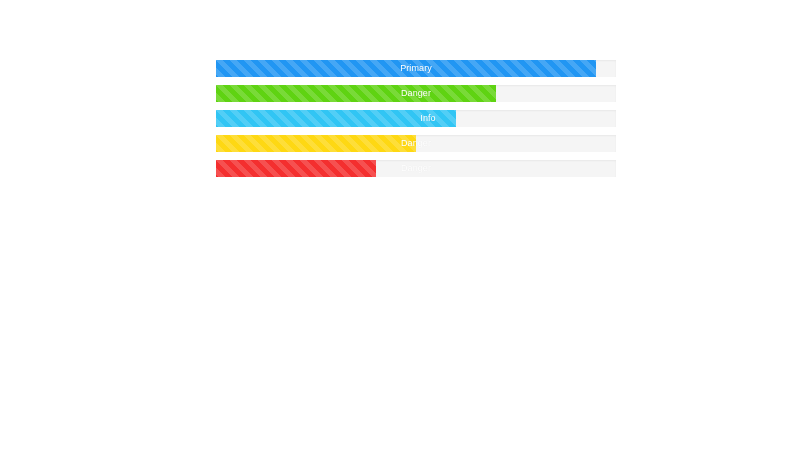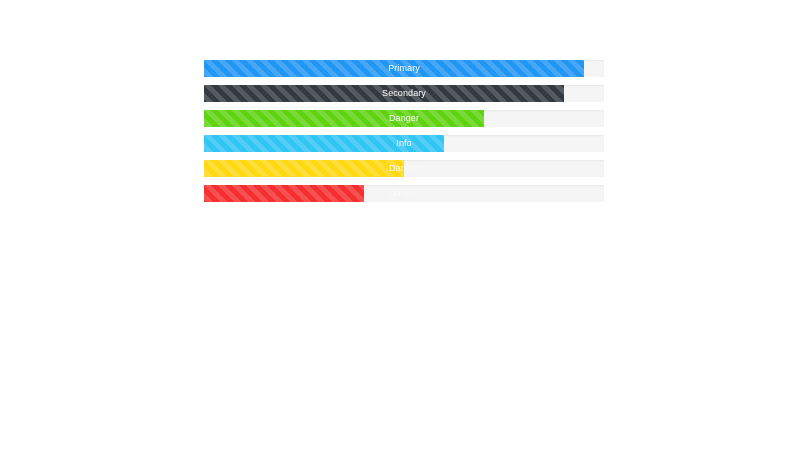--- a/index.html
+++ b/index.html
@@ -10,21 +10,21 @@
   body {
     width: 800px;
     height: 450px;
     background: #ffffff;
     font-family: "Liberation Sans", sans-serif;
     overflow: hidden;
   }
 
   #progress-demo {
     position: absolute;
-    left: 204px;
+    left: 216px;
     top: 60px;
     width: 400px;
   }
 
   .progress {
     position: relative;
     width: 400px;
     height: 17px;
     background: #f5f5f5;
     margin-bottom: 8px;
@@ -71,30 +71,26 @@
 </style>
 </head>
 <body>
 
 <div id="progress-demo">
     <div class="progress" style="background: rgb(245, 245, 245); width: 400px; height: 17px;">
       <div class="progress-bar" style="background-color: rgb(33, 150, 243); width: 95%; background-size: 14px 14px;"></div>
       <span class="progress-label" style="color: rgb(255, 255, 255); width: 400px; height: 17px; line-height: 17px;">Primary</span>
     </div>
     <div class="progress" style="background: rgb(245, 245, 245); width: 400px; height: 17px;">
-      <div class="progress-bar" style="background-color: rgb(52, 58, 64); width: 90%; background-size: 14px 14px;"></div>
-      <span class="progress-label" style="color: rgb(255, 255, 255); width: 400px; height: 17px; line-height: 17px;">Secondary</span>
-    </div>
-    <div class="progress" style="background: rgb(245, 245, 245); width: 400px; height: 17px;">
       <div class="progress-bar" style="background-color: rgb(95, 211, 18); width: 70%; background-size: 14px 14px;"></div>
       <span class="progress-label" style="color: rgb(255, 255, 255); width: 400px; height: 17px; line-height: 17px;">Danger</span>
     </div>
     <div class="progress" style="background: rgb(245, 245, 245); width: 400px; height: 17px;">
       <div class="progress-bar" style="background-color: rgb(49, 197, 244); width: 60%; background-size: 14px 14px;"></div>
-      <span class="progress-label" style="color: rgb(255, 255, 255); width: 400px; height: 17px; line-height: 17px;">Info</span>
+      <span class="progress-label" style="color: rgb(255, 255, 255); width: 400px; height: 17px; line-height: 17px; margin-left: 12px;">Info</span>
     </div>
     <div class="progress" style="background: rgb(245, 245, 245); width: 400px; height: 17px;">
       <div class="progress-bar" style="background-color: rgb(254, 216, 19); width: 50%; background-size: 14px 14px;"></div>
       <span class="progress-label" style="color: rgb(255, 255, 255); width: 400px; height: 17px; line-height: 17px;">Danger</span>
     </div>
     <div class="progress" style="background: rgb(245, 245, 245); width: 400px; height: 17px;">
       <div class="progress-bar" style="background-color: rgb(244, 47, 47); width: 40%; background-size: 14px 14px;"></div>
       <span class="progress-label" style="color: rgb(255, 255, 255); width: 400px; height: 17px; line-height: 17px;">Danger</span>
     </div>
   </div>

